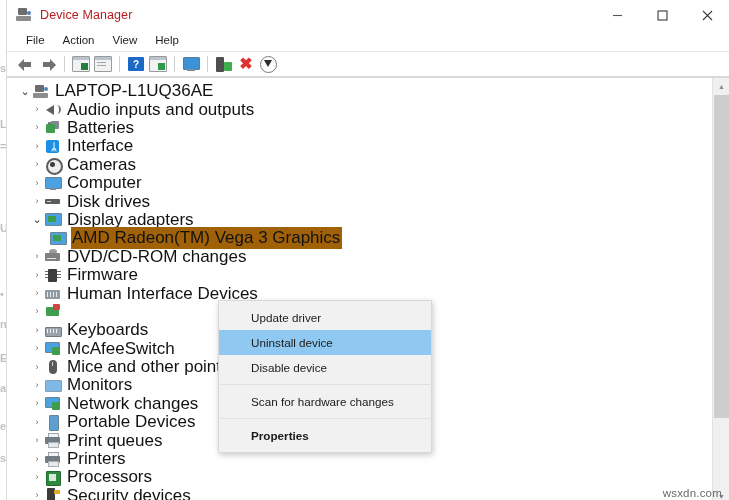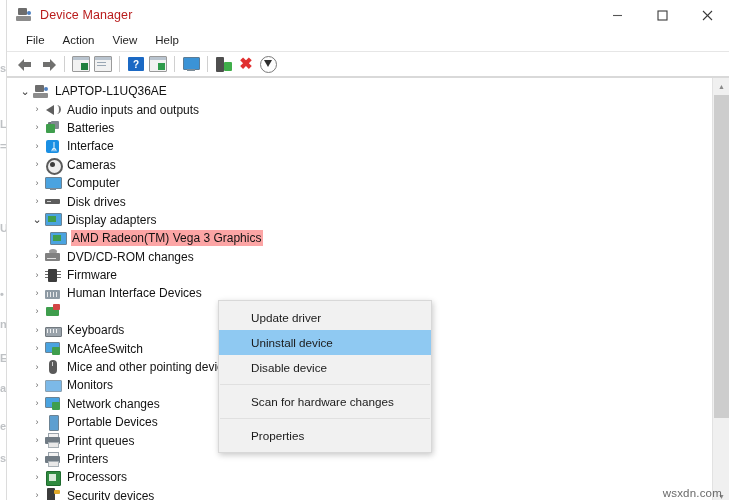--- a/index.html
+++ b/index.html
@@ -267,27 +267,27 @@
   .chev.open { color: #3c3c3c; }
   .depth1 { padding-left: 12px; }
   .depth2 { padding-left: 33px; }
   .node-icon {
     width: 16px; height: 15px;
     flex: none;
     margin-right: 5px;
     position: relative;
   }
   .node-label {
-    font-size: 12px;
+    font-size: 17px;
     color: #121212;
     white-space: nowrap;
     padding: 1px 2px 1px 1px;
   }
   .node.selected .node-label {
-    background: #fca5a5;
+    background: #a16207;
   }
 
   
   .ic-pc .body { position:absolute; left:2px; top:1px; width:9px; height:7px; background:#6d6d6d; border-radius:1px;}
   .ic-pc .base { position:absolute; left:0; top:9px; width:15px; height:5px; background:#8c8c8c; border-radius:1px;}
   .ic-pc .dot  { position:absolute; left:11px; top:3px; width:4px; height:4px; background:#4f80c0; border-radius:50%;}
 
   .ic-speaker .cone {
     position:absolute; left:1px; top:3px;
     width:0;height:0;
@@ -398,21 +398,21 @@
     display: flex;
     align-items: center;
     padding-left: 32px;
     font-size: 11.7px;
     color: #1a1a1a;
     white-space: nowrap;
   }
   .ctx-item.highlight {
     background: #8fc9f2;
   }
-  .ctx-item.bold { font-weight: normal; }
+  .ctx-item.bold { font-weight: bold; }
   .ctx-sep {
     height: 1px;
     background: #e0e0e0;
     margin: 4px 1px;
   }
 
   
   .watermark {
     position: absolute;
     right: 8px; bottom: 6px;

